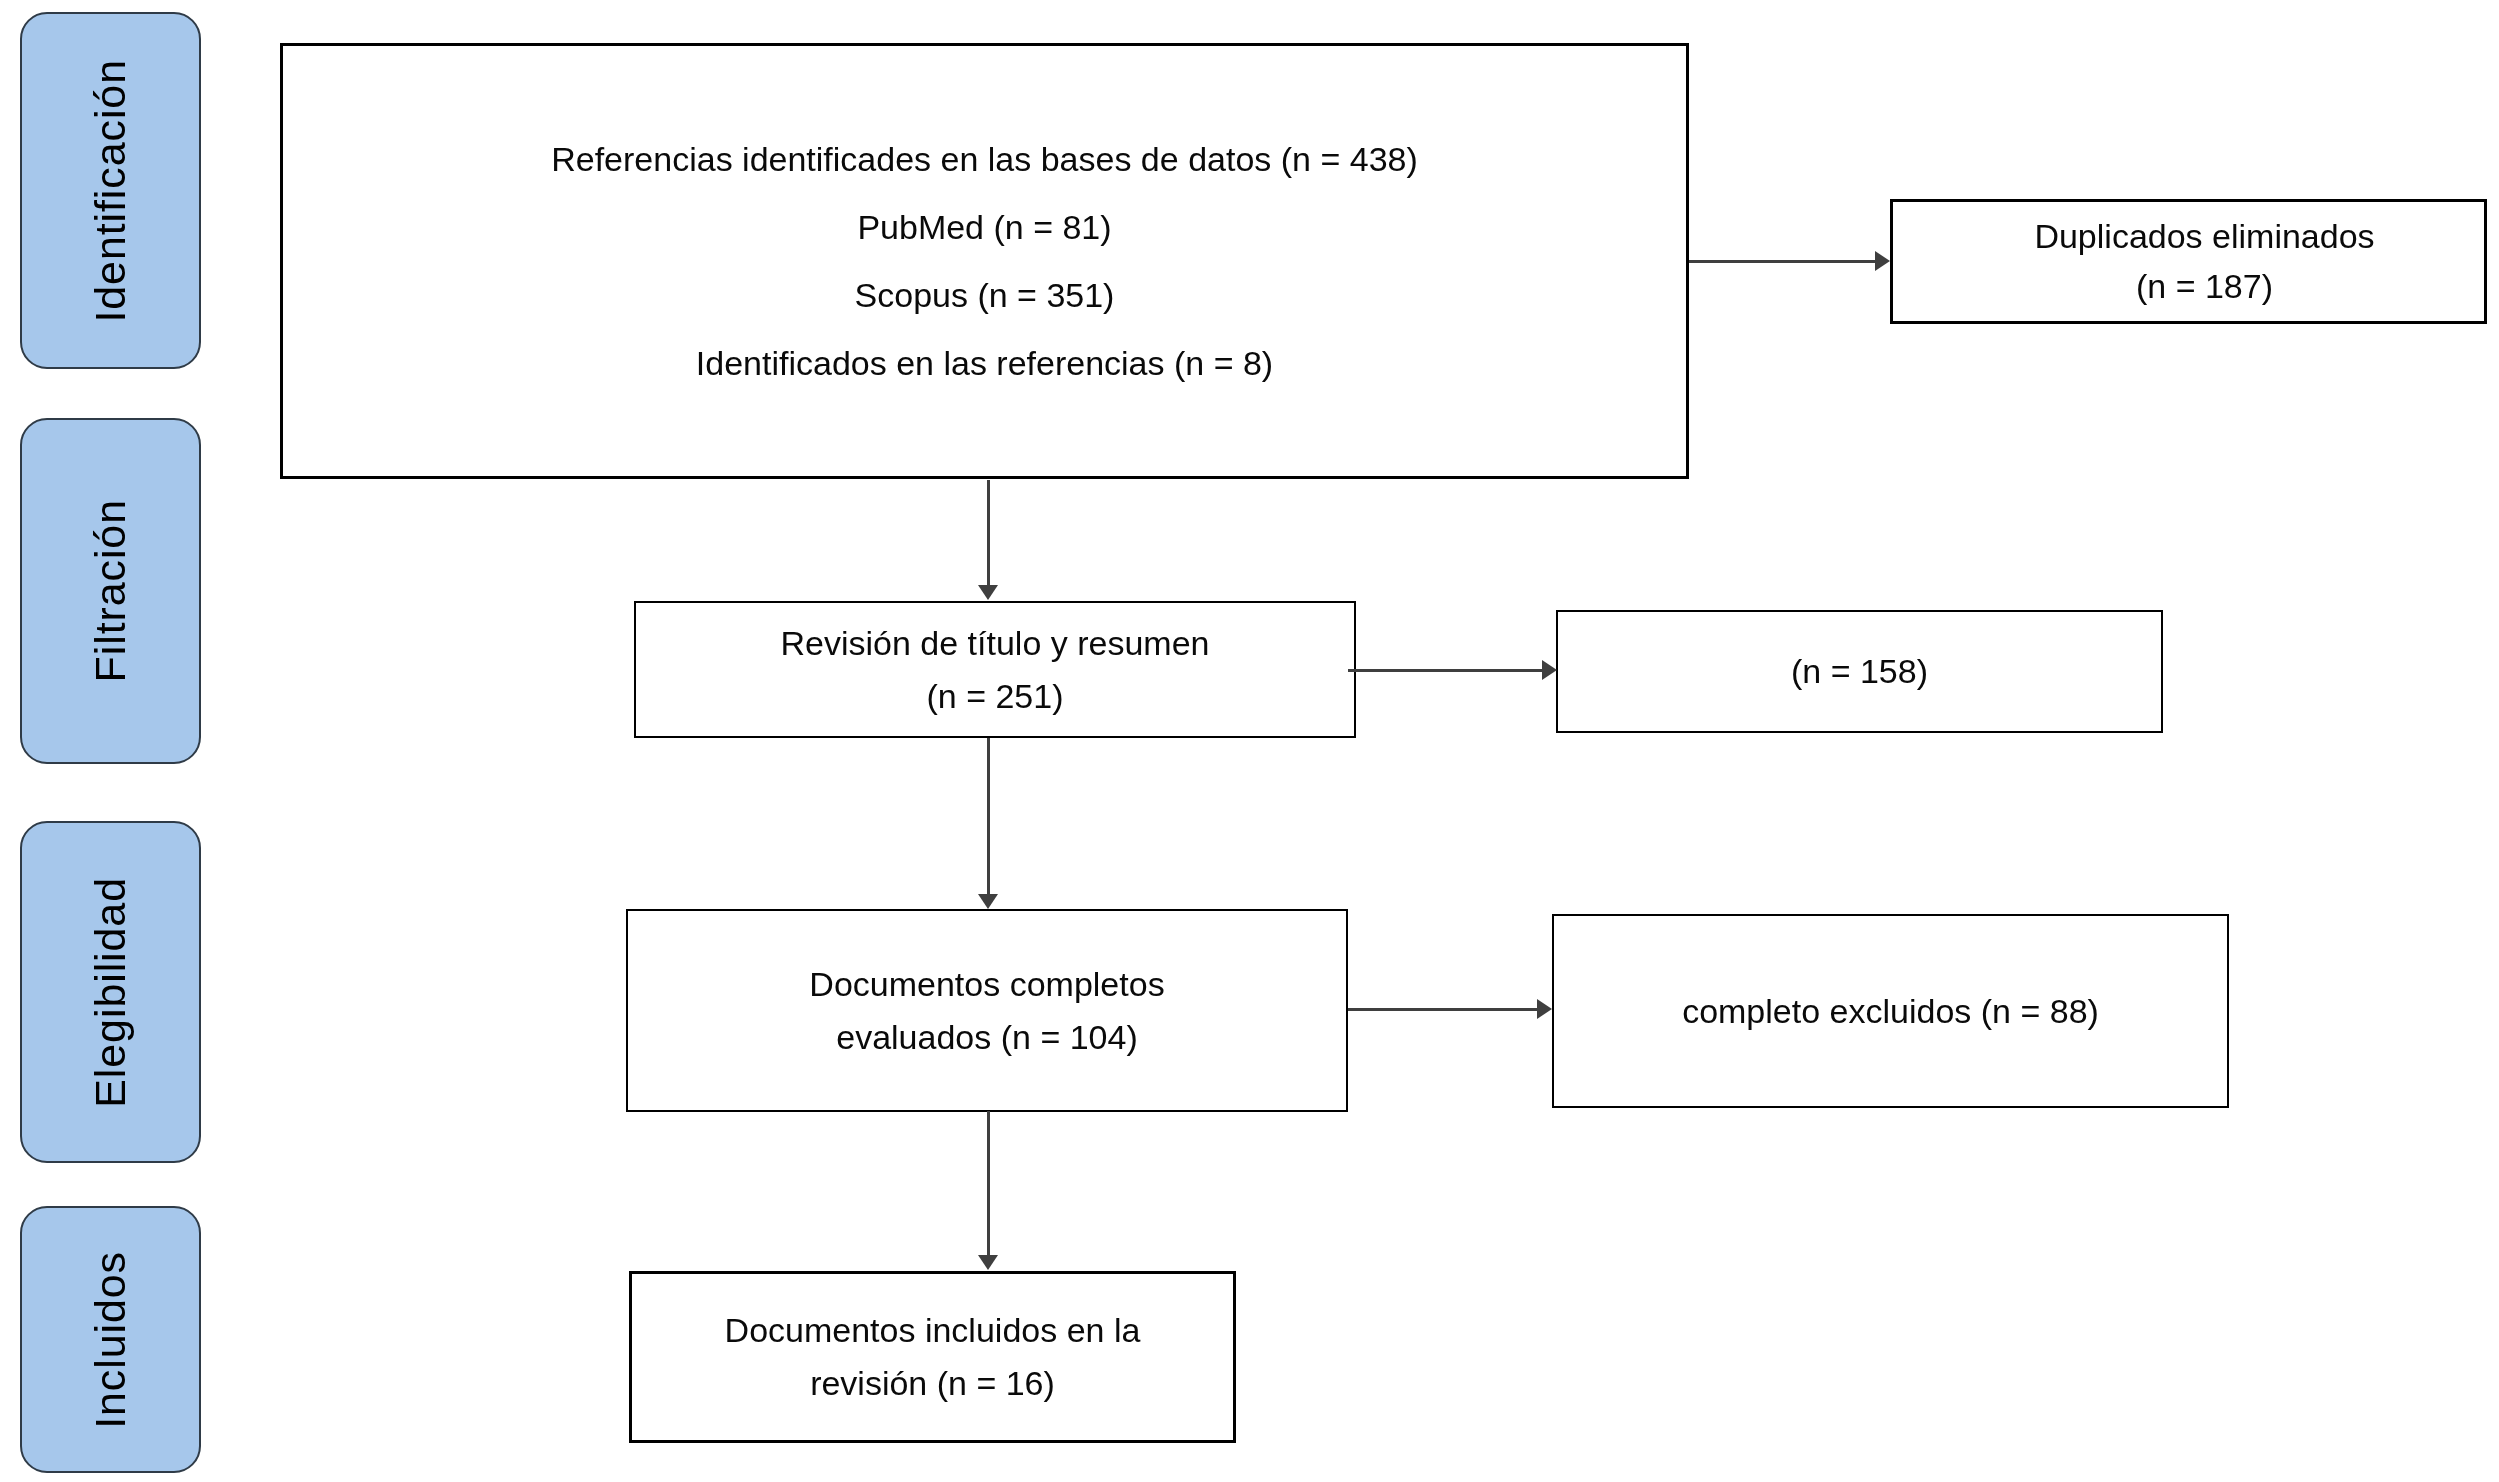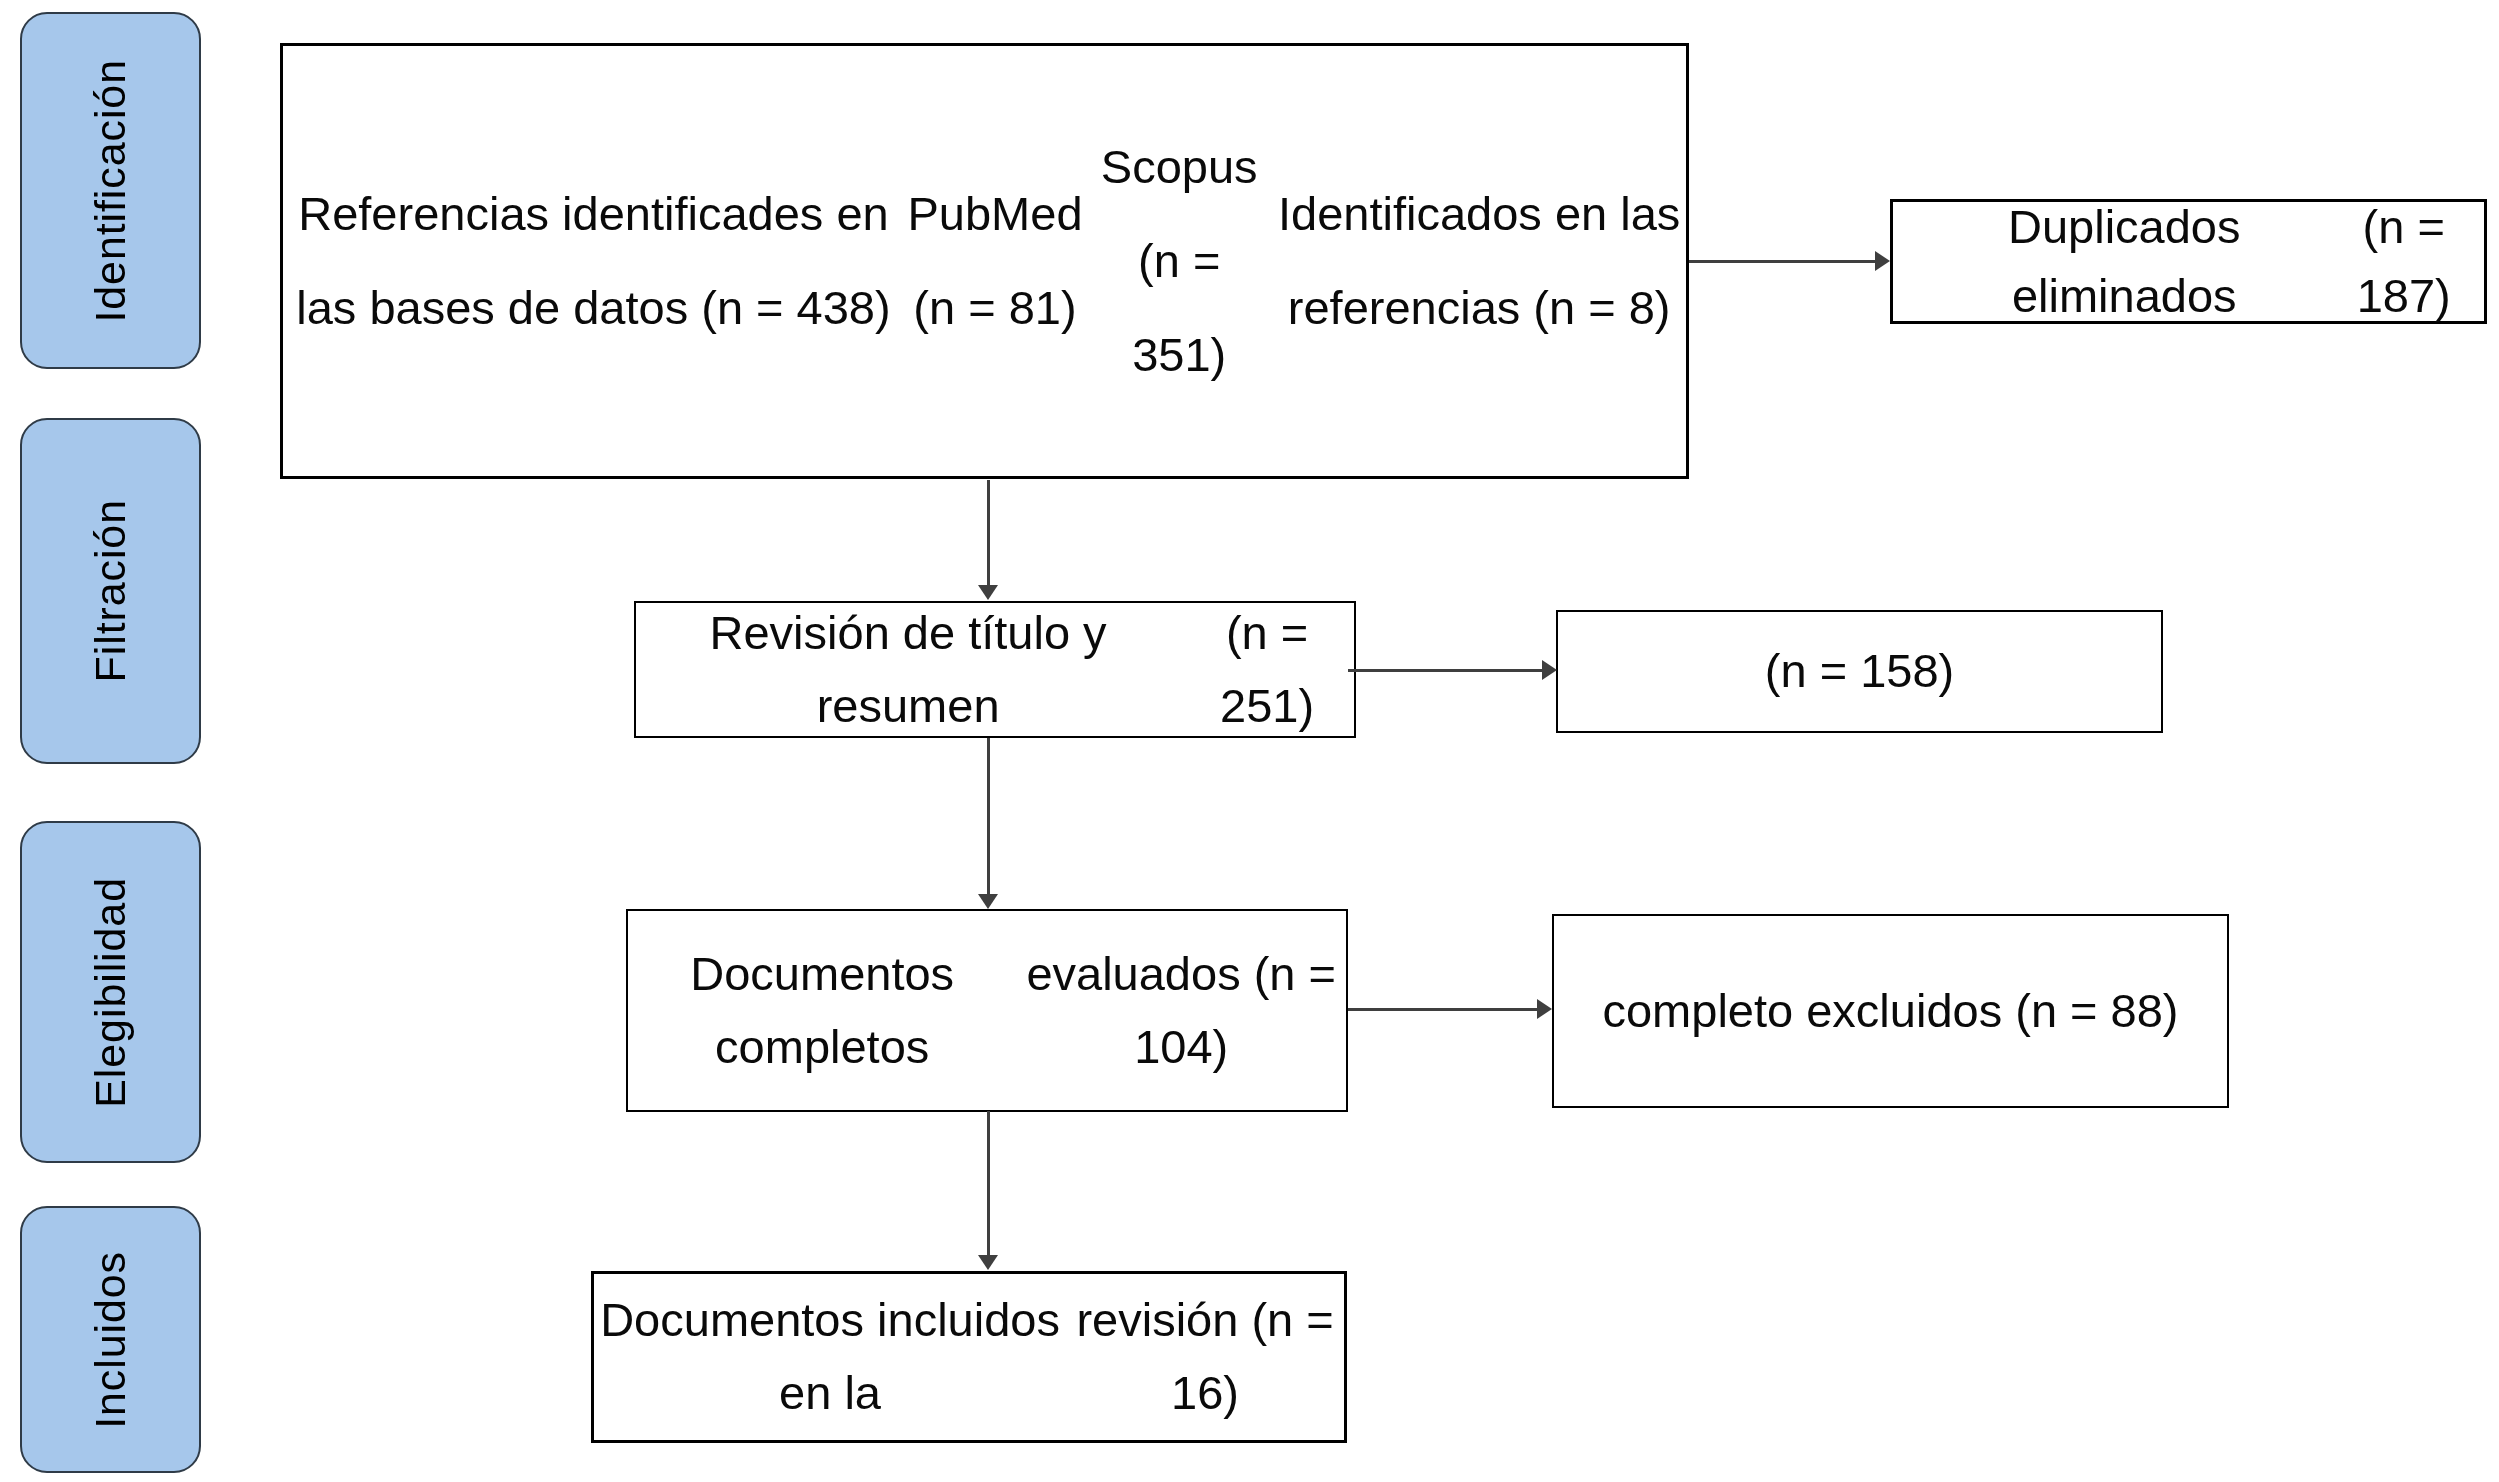--- a/index.html
+++ b/index.html
@@ -41,25 +41,25 @@
     color: #000000;
     white-space: nowrap;
   }
   
   .fbox {
     position: absolute;
     background: #ffffff;
     border: 2.7px solid #000000;
     box-sizing: border-box;
     display: flex;
-    flex-direction: row;
+    flex-direction: column;
     align-items: center;
     justify-content: center;
     text-align: center;
-    font-size: 47px;
+    font-size: 34px;
     line-height: 1.55;
   }
   .fbox.top {
     border-width: 3.6px;
     line-height: 2.0;
   }
   
   .arrow { position: absolute; }
   .arrow .shaft {
     position: absolute;
@@ -127,21 +127,21 @@
 
   <div class="fbox" style="left:626px; top:909px; width:722px; height:203px;">
     <div>Documentos completos</div>
     <div>evaluados (n = 104)</div>
   </div>
 
   <div class="fbox" style="left:1552px; top:914px; width:677px; height:194px;">
     <div>completo excluidos (n = 88)</div>
   </div>
 
-  <div class="fbox" style="left:591px; top:1271px; width:756px; height:172px; border-width:3.6px;">
+  <div class="fbox" style="left:629px; top:1271px; width:607px; height:172px; border-width:3.6px;">
     <div>Documentos incluidos en la</div>
     <div>revisión (n = 16)</div>
   </div>
 
   <div class="arrow" style="left:1689px; top:251px; width:201px; height:20px;">
     <div class="shaft" style="left:0; top:9px; width:186px; height:2.7px;"></div>
     <div class="head-right"></div>
   </div>
 
   <div class="arrow" style="left:978px; top:480px; width:20px; height:120px;">

